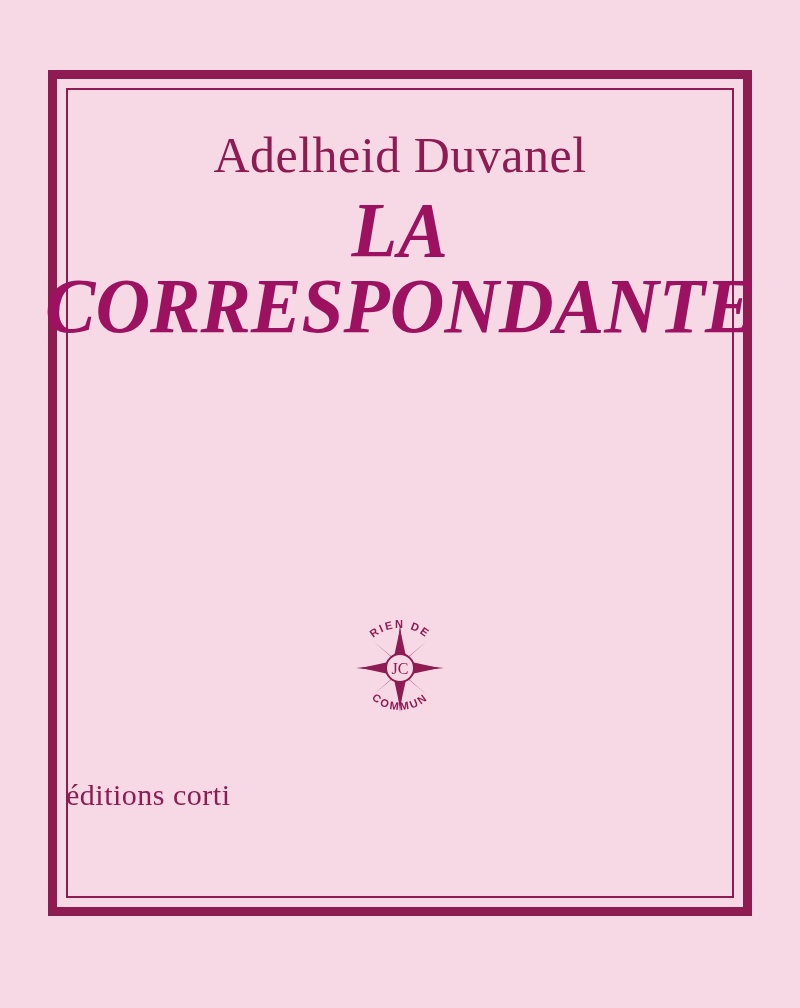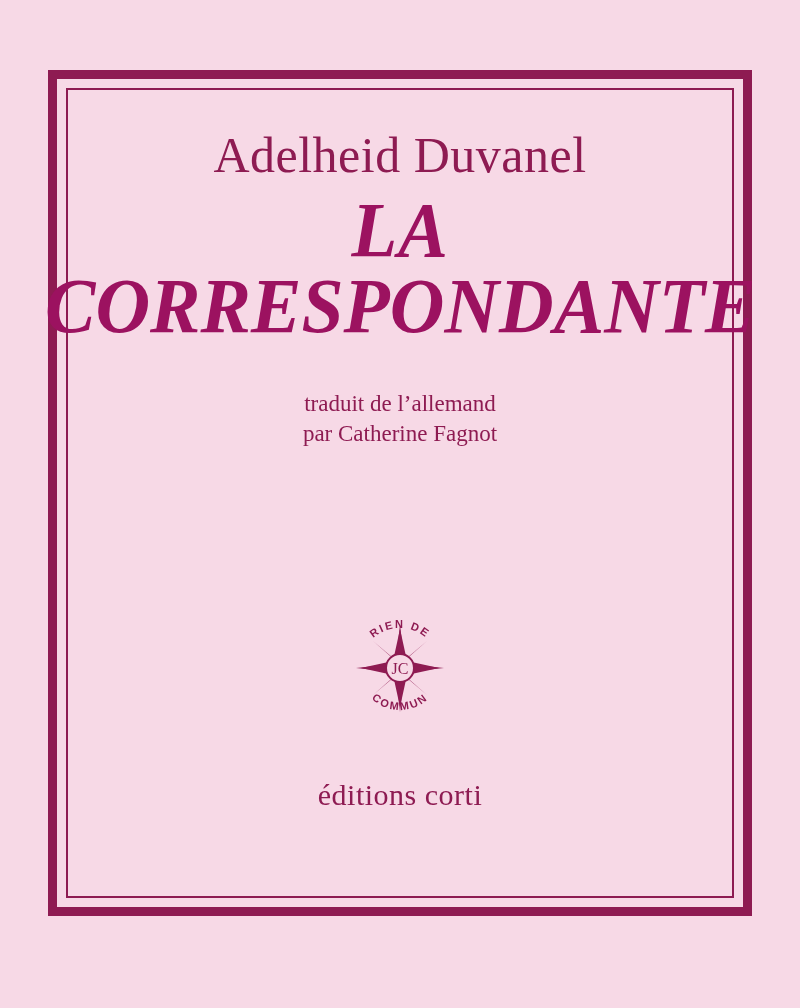--- a/index.html
+++ b/index.html
@@ -98,21 +98,21 @@
     height: 140px;
   }
   .logo svg {
     display: block;
   }
   .publisher {
     position: absolute;
     top: 690px;
     left: 0;
     width: 668px;
-    text-align: center;
+    text-align: left;
     font-size: 30px;
     color: #8e1b52;
     letter-spacing: 0.5px;
   }
 </style>
 </head>
 <body>
 
 <div class="cover">
 
@@ -121,24 +121,20 @@
 
   <div class="content">
 
     <div class="author">Adelheid Duvanel</div>
 
     <div class="title-block">
       <div class="title-line1">LA</div>
       <div class="title-line2">CORRESPONDANTE</div>
     </div>
 
-    <div class="translator">
-      <div>traduit de l’allemand</div>
-      <div>par Catherine Fagnot</div>
-    </div>
 
     <div class="logo-wrap">
       <div class="logo">
         <svg width="130" height="140" viewBox="0 0 130 140" xmlns="http://www.w3.org/2000/svg">
           <defs>
             <path id="arcTop" d="M 25,72 A 40,40 0 0 1 105,72" fill="none"></path>
             <path id="arcBottom" d="M 23,72 A 42,42 0 0 0 107,72" fill="none"></path>
           </defs>
 
           <g fill="#8e1b52" stroke="none">

